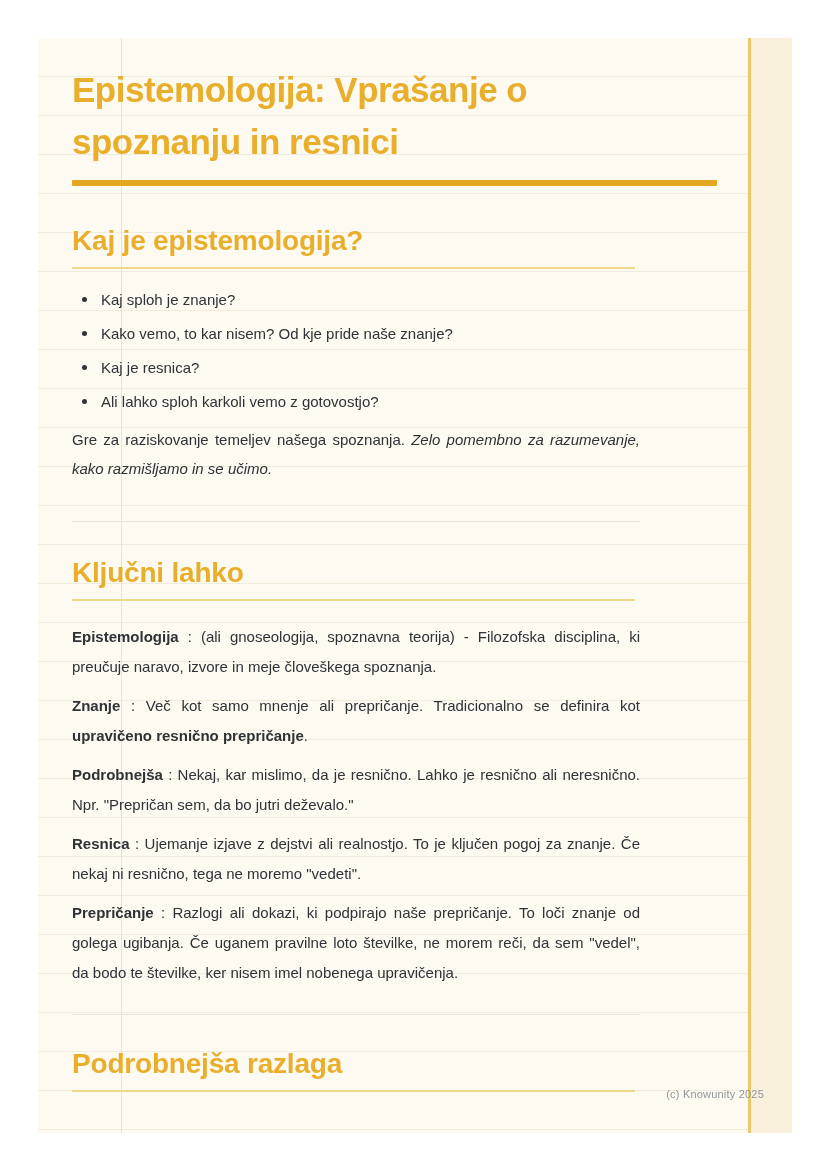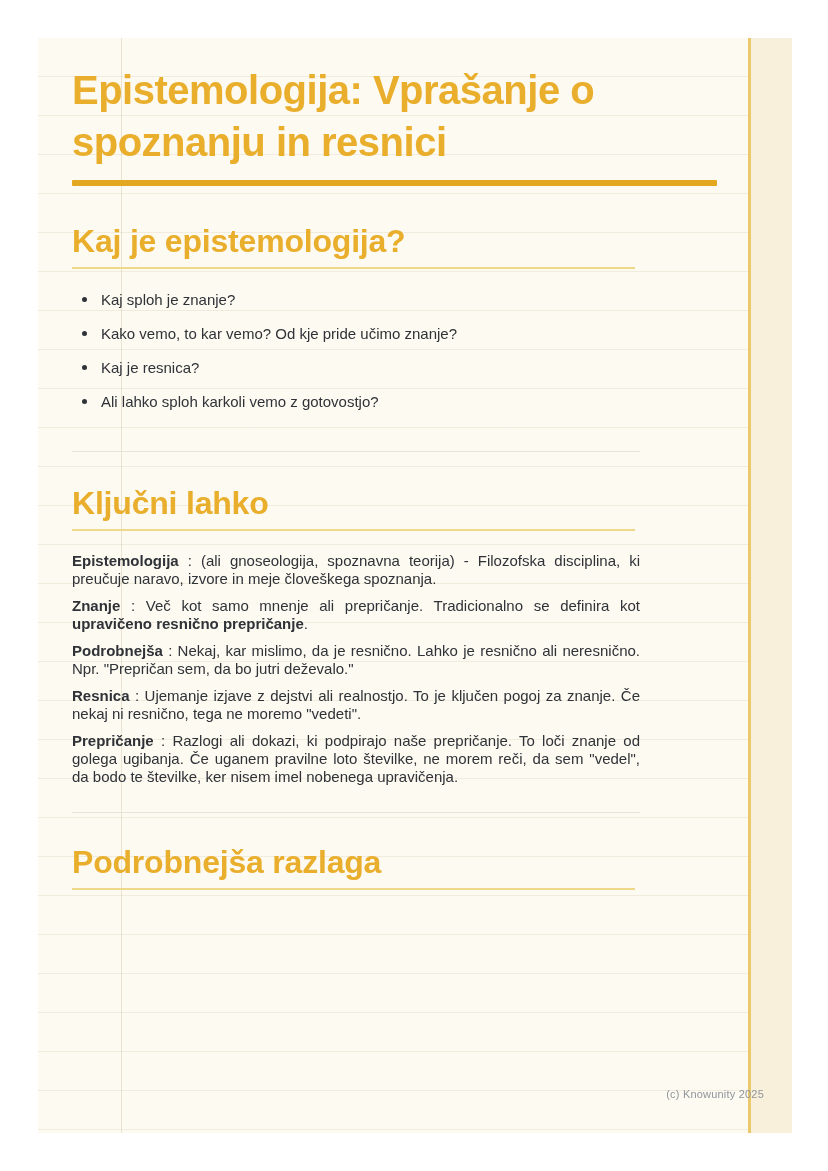--- a/index.html
+++ b/index.html
@@ -34,36 +34,36 @@
     background: #F8F0DA;
     border-left: 3px solid #EAC96C;
   }
   .content {
     position: absolute;
     left: 34px; top: 0;
     width: 568px;
   }
   h1 {
     margin-top: 26px;
-    font-size: 40px;
+    font-size: 35px;
     line-height: 52px;
     font-weight: bold;
     letter-spacing: -0.5px;
     color: #E9AE2B;
   }
   .title-rule {
     width: 645px; height: 6px;
     margin-top: 12px;
     background: #E3A81F;
     border-radius: 1px;
   }
   h2 {
     margin-top: 42px;
     width: 563px;
-    font-size: 32px;
+    font-size: 28px;
     line-height: 26px;
     font-weight: bold;
     letter-spacing: -0.2px;
     color: #E9AE2B;
     padding-bottom: 13px;
     border-bottom: 2px solid #F0D88B;
   }
   h2.mid { margin-top: 38px; }
   h2.last { margin-top: 36px; }
   p, li { font-size: 15px; color: #2F3237; margin-top: 12px; }
@@ -97,21 +97,21 @@
   }
   .outro em { font-style: italic; }
   .divider {
     width: 568px; height: 1px;
     background: #E8E3D5;
     margin-top: 38px;
   }
   .divider.d2 { margin-top: 26px; }
   .defs p {
     margin-top: 9px;
-    line-height: 18px;
+    line-height: 30px;
     text-align: justify;
   }
   .defs p:first-child { margin-top: 21px; }
   .defs strong { font-weight: bold; }
   .watermark {
     position: absolute;
     top: 1050px; right: 28px;
     font-size: 11px;
     letter-spacing: 0.2px;
     color: #90959B;
@@ -126,24 +126,25 @@
   <div class="margin-strip"></div>
 
   <div class="content">
     <h1>Epistemologija: Vprašanje o spoznanju in resnici</h1>
     <div class="title-rule"></div>
 
     <section>
       <h2>Kaj je epistemologija?</h2>
       <ul class="q-list" id="bullet-list">
           <li>Kaj sploh je znanje?</li>
-          <li>Kako vemo, to kar vemo? Od kje pride učimo znanje?</li>
+          <li>Kako vemo, to kar nisem? Od kje pride naše znanje?</li>
           <li>Kaj je resnica?</li>
           <li>Ali lahko sploh karkoli vemo z gotovostjo?</li>
         </ul>
+      <p class="outro"><span>Gre za raziskovanje temeljev našega spoznanja.</span> <em>Zelo pomembno za razumevanje, kako razmišljamo in se učimo.</em></p>
     </section>
 
     <div class="divider"></div>
 
     <section>
       <h2 class="mid">Ključni lahko</h2>
       <div class="defs" id="definition-list">
           <p><strong>Epistemologija</strong> : (ali gnoseologija, spoznavna teorija) - Filozofska disciplina, ki preučuje naravo, izvore in meje človeškega spoznanja.</p>
           <p><strong>Znanje</strong> : Več kot samo mnenje ali prepričanje. Tradicionalno se definira kot <strong>upravičeno resnično prepričanje</strong>.</p>
           <p><strong>Podrobnejša</strong> : Nekaj, kar mislimo, da je resnično. Lahko je resnično ali neresnično. Npr. "Prepričan sem, da bo jutri deževalo."</p>

